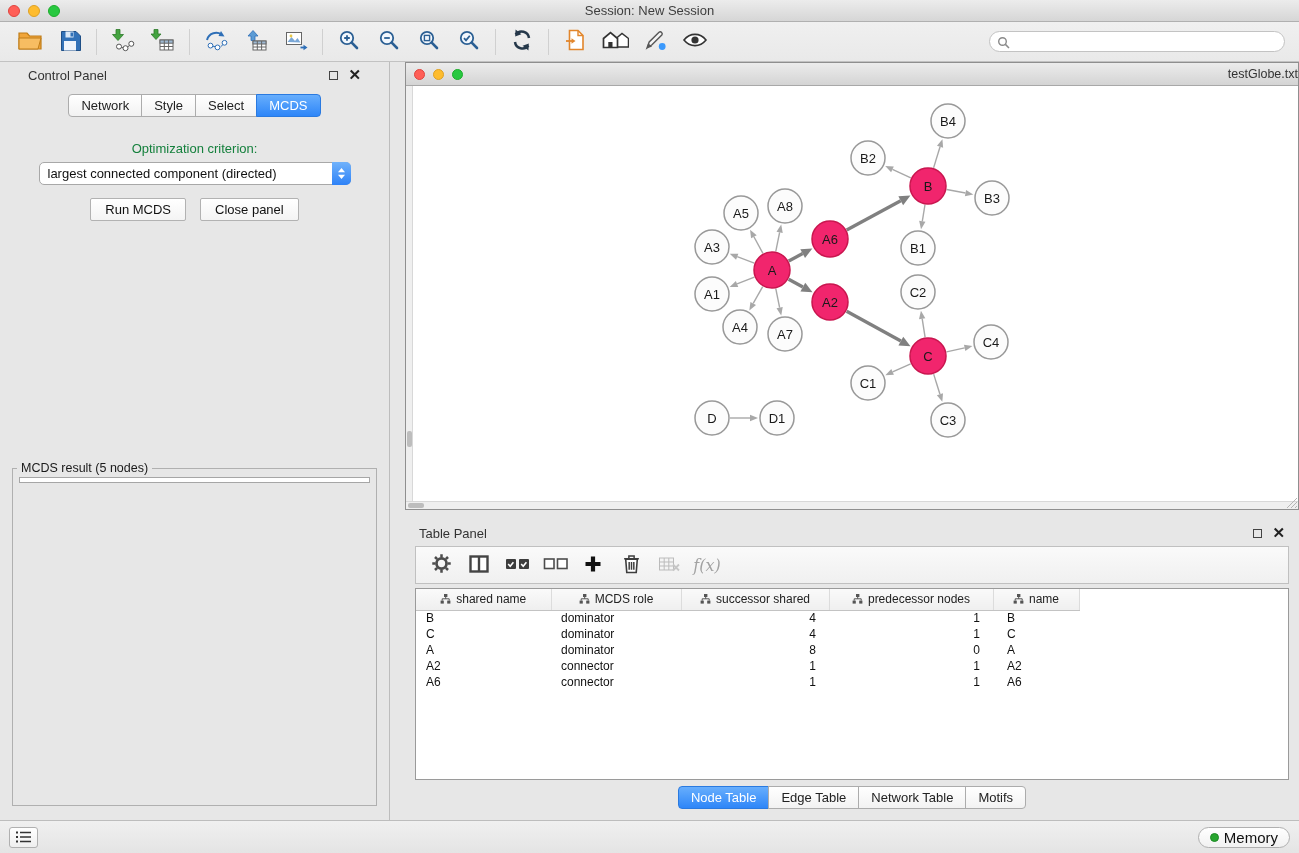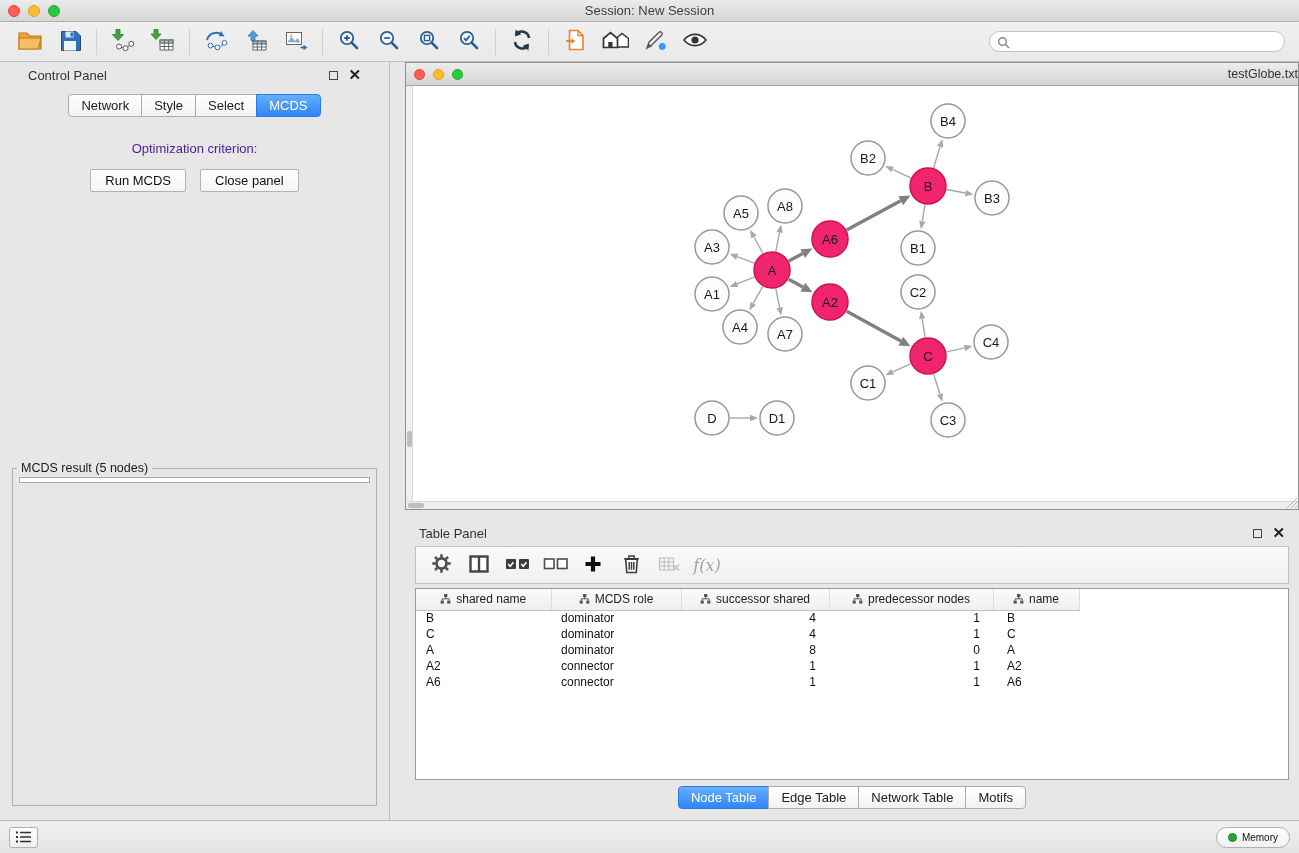--- a/index.html
+++ b/index.html
@@ -36,21 +36,21 @@
   .panel-header { height:26px; display:flex; align-items:center; padding:0 28px; font-size:13px; color:#333; flex:0 0 auto; }
   .panel-btns { margin-left:auto; display:flex; align-items:center; gap:10px; }
   .float-btn { width:9px; height:9px; border:1.5px solid #444; display:inline-block; cursor:pointer; }
   .close-btn { font-size:15px; font-weight:bold; color:#222; line-height:12px; cursor:pointer; }
   .cp-tabs { display:flex; justify-content:center; margin-top:6px; flex:0 0 auto; }
   .seg { font-family:"Liberation Sans",sans-serif; font-size:13px; padding:3px 12px;
          background:linear-gradient(#ffffff,#f2f2f2); border:1px solid #acacac; margin-left:-1px; color:#222; cursor:pointer; }
   .seg:first-child { border-radius:4px 0 0 4px; margin-left:0; }
   .seg:last-child { border-radius:0 4px 4px 0; }
   .seg.active { background:linear-gradient(#67aefd,#2e86f8); border-color:#2a7ae0; color:#fff; }
-  .opt-label { text-align:center; font-size:13px; color:#4c1d95; margin-top:24px; }
+  .opt-label { text-align:center; font-size:13px; color:#15803d; margin-top:24px; }
   .combo { display:flex; align-items:center; height:23px; background:#fff; border:1px solid #a8a8a8;
            border-radius:5px; margin:6px auto 0; width:312px; cursor:pointer; }
   .combo-text { flex:1; font-size:13px; color:#111; padding-left:8px; white-space:nowrap; overflow:hidden; }
   .combo-cap { width:19px; height:23px; margin:-1px -1px -1px 0; border-radius:0 5px 5px 0;
                background:linear-gradient(#70b2fb,#2e82f7); display:flex; align-items:center; justify-content:center; }
   .cp-buttons { display:flex; justify-content:center; gap:14px; margin-top:13px; }
   .mac-btn { font-family:"Liberation Sans",sans-serif; font-size:13px; color:#111; padding:3px 14px;
              background:linear-gradient(#ffffff,#f4f4f4); border:1px solid #b2b2b2; border-radius:2px; cursor:pointer; }
   .cp-spacer { flex:1 1 auto; }
   .mcds-result { margin:0 12px 14px; height:345px; border:1px solid #b0b0b0; position:relative; flex:0 0 auto; }
@@ -93,21 +93,21 @@
   table.node-table td.name-col { padding-left:14px; }
   .tp-tabs { display:flex; justify-content:center; align-items:center; height:30px; flex:0 0 auto; margin-top:2px; }
 
   
   .statusbar { height:33px; flex:0 0 auto; background:linear-gradient(#f0f0f0,#e4e4e4); border-top:1px solid #bdbdbd;
                display:flex; align-items:center; padding:0 9px; }
   .status-list-btn { width:29px; height:21px; background:linear-gradient(#fff,#efefef); border:1px solid #b0b0b0;
                      border-radius:3px; display:flex; align-items:center; justify-content:center; cursor:pointer; }
   .memory-btn { margin-left:auto; height:21px; display:flex; align-items:center; gap:5px; padding:0 11px;
                 background:linear-gradient(#fff,#f1f1f1); border:1px solid #b0b0b0; border-radius:11px;
-                font-size:10px; color:#111; cursor:pointer; font-family:"Liberation Sans",sans-serif; }
+                font-size:15px; color:#111; cursor:pointer; font-family:"Liberation Sans",sans-serif; }
   .mem-dot { width:9px; height:9px; border-radius:50%; background:#27a52f; border:1px solid #1d8a25; display:inline-block; }
 </style>
 </head>
 <body>
 
 <div class="app">
 
   <div class="titlebar">
     <div class="traffic">
       <span class="light red"></span>
@@ -268,20 +268,29 @@
           <span class="close-btn">✕</span>
         </span>
       </div>
       <div class="cp-tabs" id="cp-tabs">
           <button class="seg">Network</button>
           <button class="seg">Style</button>
           <button class="seg">Select</button>
           <button class="seg active">MCDS</button>
         </div>
       <div class="opt-label">Optimization criterion:</div>
+      <div class="combo">
+        <span class="combo-text">largest connected component (directed)</span>
+        <span class="combo-cap">
+          <svg width="9" height="13" viewBox="0 0 9 13">
+              <polygon points="4.5,1 8,5.2 1,5.2" fill="#fff"></polygon>
+              <polygon points="4.5,12 8,7.8 1,7.8" fill="#fff"></polygon>
+            </svg>
+        </span>
+      </div>
       <div class="cp-buttons">
         <button class="mac-btn">Run MCDS</button>
         <button class="mac-btn">Close panel</button>
       </div>
       <div class="cp-spacer"></div>
       <fieldset class="mcds-result">
         <legend>MCDS result (5 nodes)</legend>
         <div class="mcds-list" id="mcds-list">
             <div class="mcds-item">A2</div>
           </div>

